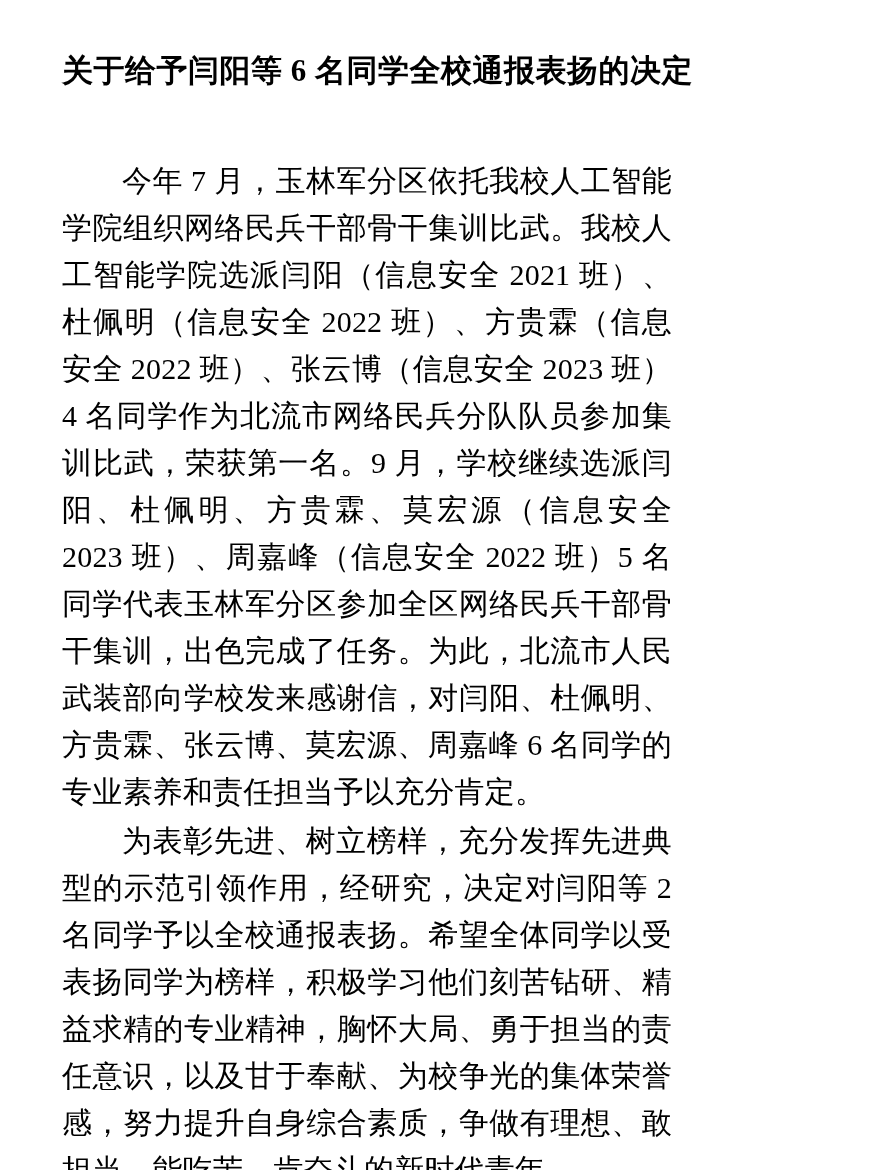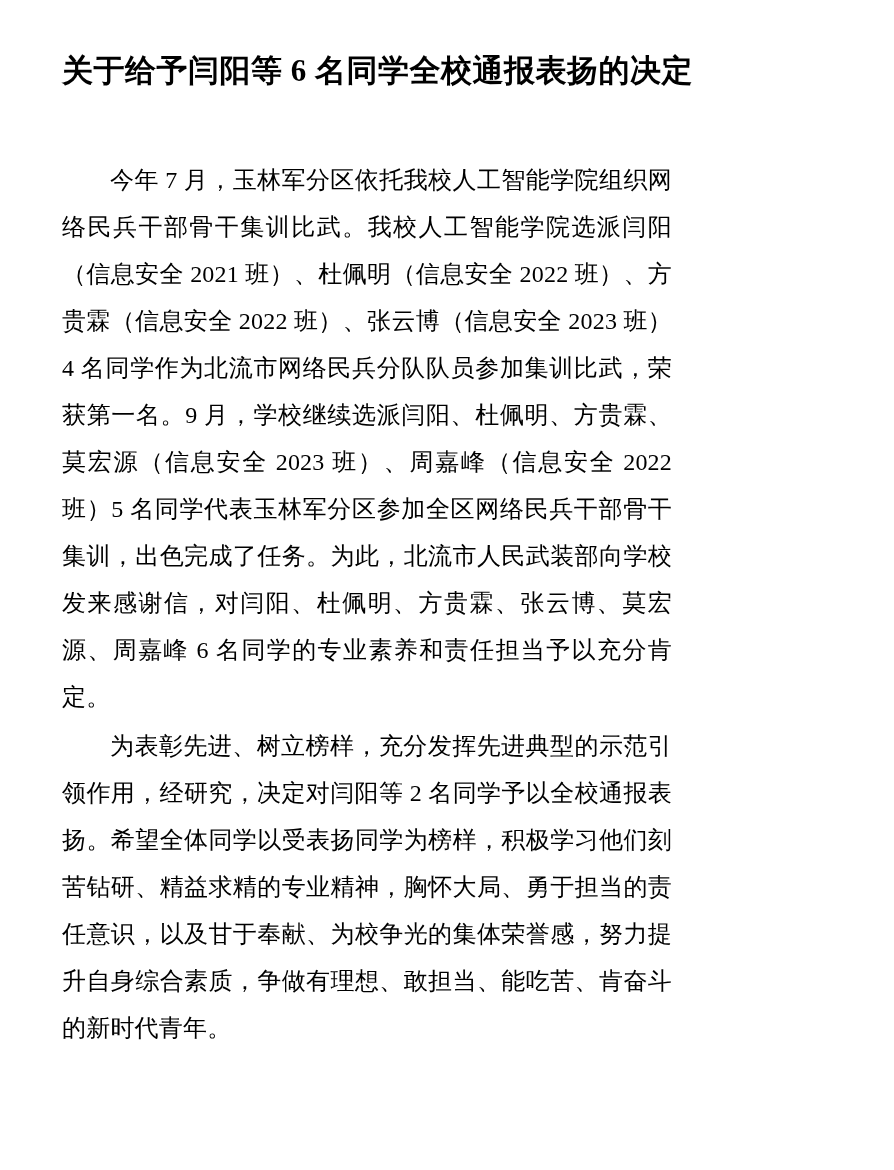--- a/index.html
+++ b/index.html
@@ -26,21 +26,21 @@
     font-weight: bold;
     line-height: 1.5;
     letter-spacing: 0.5px;
     margin: 12px 0 0 0;
     white-space: nowrap;
   }
   .body-block {
     margin-top: 62px;
   }
   .para {
-    font-size: 24px;
+    font-size: 30px;
     line-height: 47px;
     text-align: justify;
     text-justify: inter-ideograph;
     text-indent: 2em;
     margin: 0 0 2px 0;
     letter-spacing: 0.2px;
   }
   .signature-block {
     margin-top: 112px;
     text-align: right;

